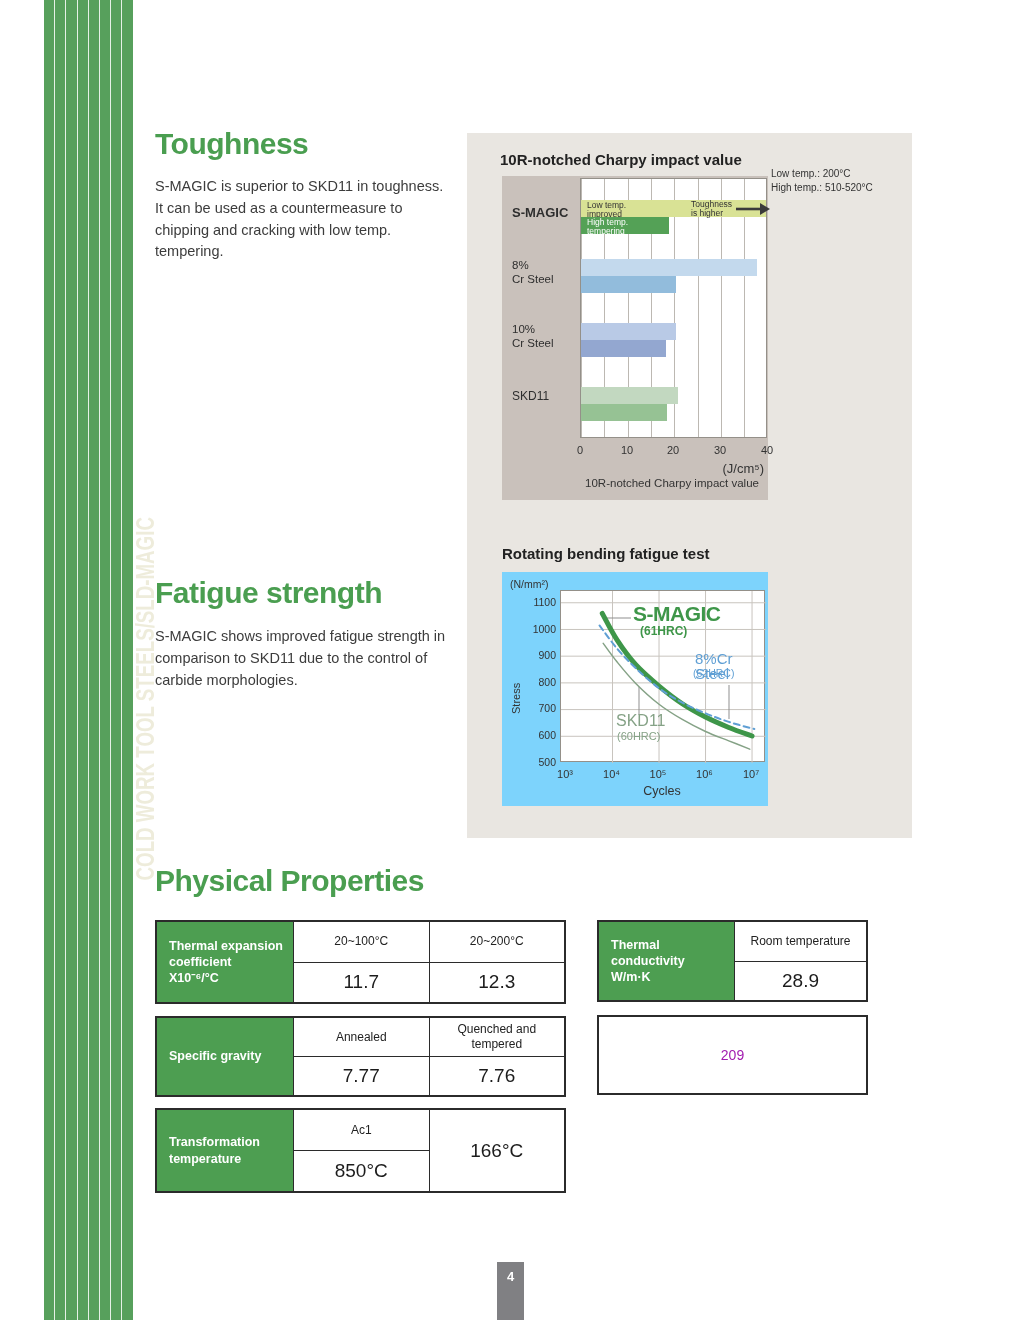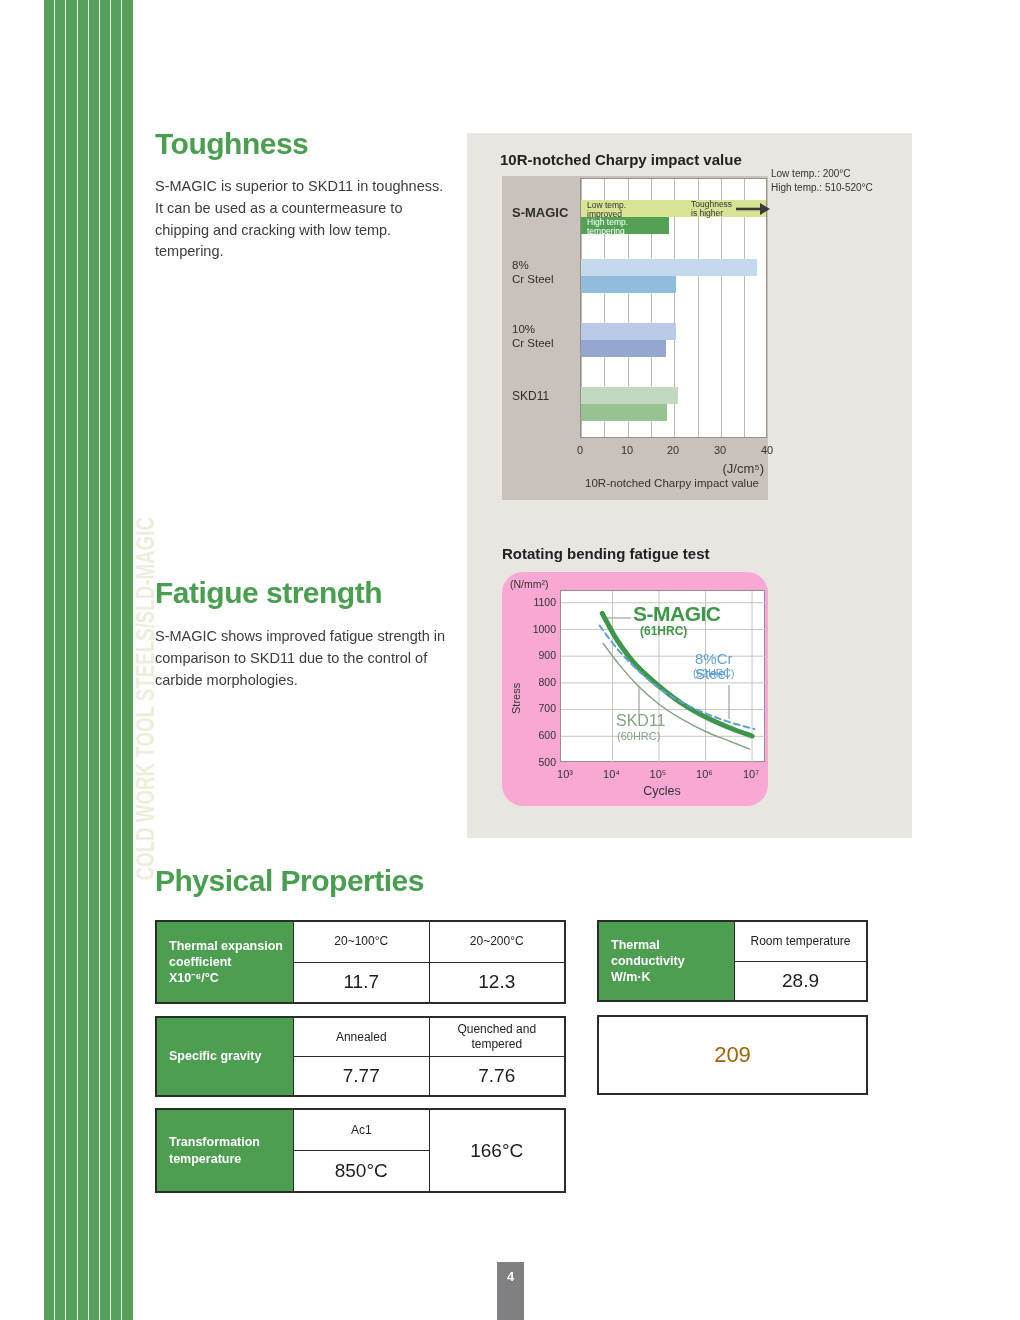--- a/index.html
+++ b/index.html
@@ -40,21 +40,21 @@
   .crow-label{position:absolute;left:10px;font-size:11.5px;color:#2e2e2e;line-height:1.2;white-space:pre-line;}
   .crow-smagic{top:29px;font-size:13px;font-weight:bold;}
   .crow-8{top:83px;}
   .crow-10{top:147px;}
   .crow-skd{top:213px;font-size:12px;}
   .cxtick{position:absolute;top:268px;width:30px;text-align:center;font-size:11px;color:#333;}
   .c-unit{position:absolute;left:180px;top:285px;width:82px;text-align:right;font-size:13px;color:#333;}
   .c-caption{position:absolute;left:70px;top:301px;width:200px;text-align:center;font-size:11.5px;color:#333;}
 
   
-  .fat-chart{position:absolute;left:35px;top:439px;width:266px;height:234px;background:#f9a8d4;border-radius:21px;}
+  .fat-chart{position:absolute;left:35px;top:439px;width:266px;height:234px;background:#7dd3fc;}
   .fat-yunit{position:absolute;left:8px;top:6px;font-size:10.5px;color:#333;}
   .fytick{position:absolute;left:14px;width:40px;text-align:right;font-size:10.5px;color:#333;}
   .fat-ylabel{position:absolute;left:8px;top:72px;height:70px;writing-mode:vertical-rl;transform:rotate(180deg);font-size:11px;color:#333;}
   .fat-plot{position:absolute;left:58px;top:18px;width:205px;height:172px;background:#fff;border:1px solid #949089;box-sizing:border-box;}
   .fat-plot svg{position:absolute;left:0;top:0;}
   .fxtick{position:absolute;top:196px;width:30px;text-align:center;font-size:11px;color:#333;}
   .fat-xlabel{position:absolute;left:80px;top:212px;width:160px;text-align:center;font-size:12.5px;color:#333;}
   .flabel{position:absolute;line-height:1;}
   .fl-smagic{left:72px;top:12px;font-size:21px;font-weight:bold;letter-spacing:-0.5px;}
   .fl-smagic-hrc{left:79px;top:34px;font-size:12px;font-weight:bold;}
@@ -69,21 +69,21 @@
   .t-right{left:597px;width:271px;}
   .pt-green{background:#4d9e51;color:#fff;font-weight:bold;font-size:12.5px;line-height:1.3;
     display:flex;align-items:center;padding-left:12px;white-space:pre-line;border-right:1px solid #2b2b2b;box-sizing:border-box;}
   .t-left .pt-green{width:137px;}
   .t-right .pt-green{width:136px;}
   .pt-col{flex:1;display:flex;flex-direction:column;}
   .pt-col + .pt-col{border-left:1px solid #2b2b2b;}
   .pt-h{flex:1;border-bottom:1px solid #2b2b2b;display:flex;align-items:center;justify-content:center;
     font-size:12px;color:#222;text-align:center;white-space:pre-line;line-height:1.25;}
   .pt-v{flex:1;display:flex;align-items:center;justify-content:center;font-size:19px;color:#1c1c1c;}
-  .pt-single{flex:1;display:flex;align-items:center;justify-content:center;font-size:22px;color:#a16207;}
+  .pt-single{flex:1;display:flex;align-items:center;justify-content:center;font-size:14px;color:#a21caf;}
 
   .page-tab{position:absolute;left:497px;top:1262px;width:27px;height:58px;background:#808083;
     color:#fff;font-size:13px;font-weight:bold;text-align:center;padding-top:7px;box-sizing:border-box;}
 </style>
 </head>
 <body>
 
 <div class="page">
 
   <div class="side-band">

